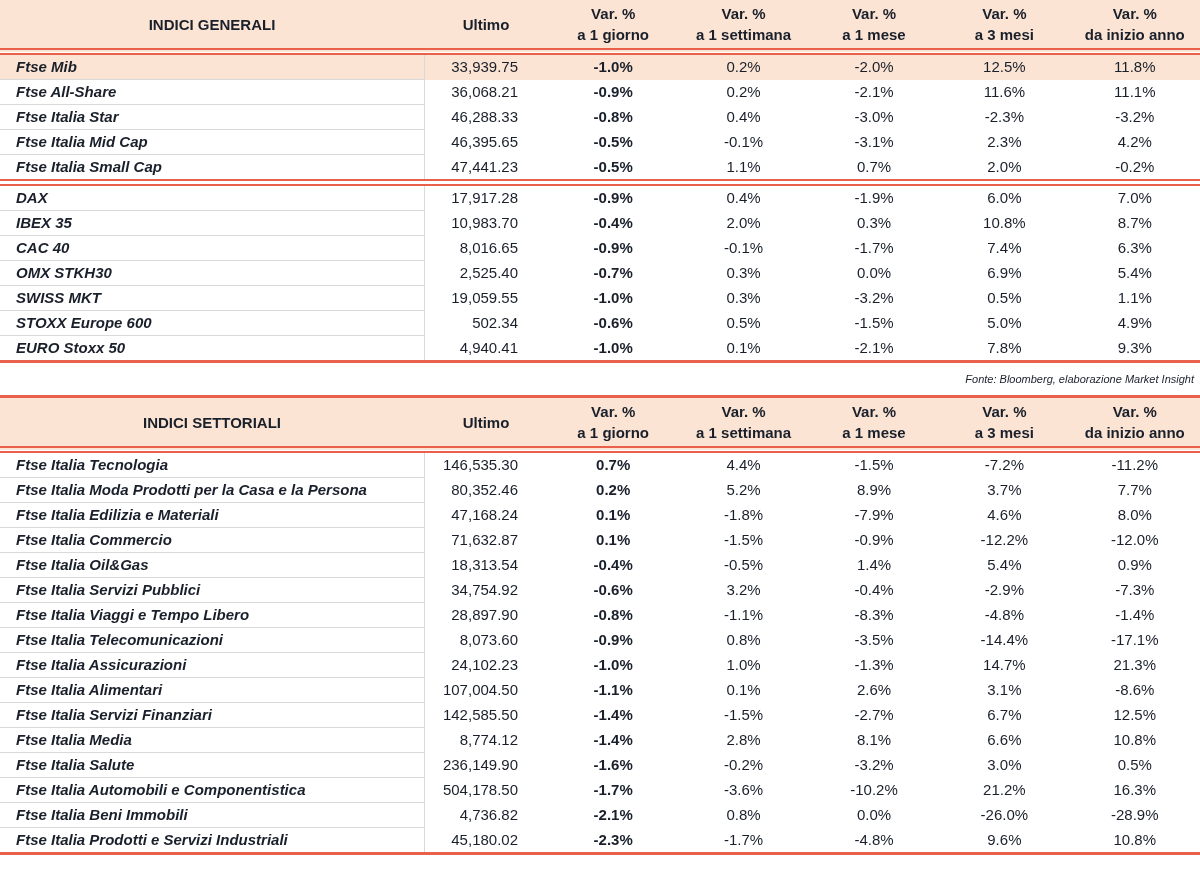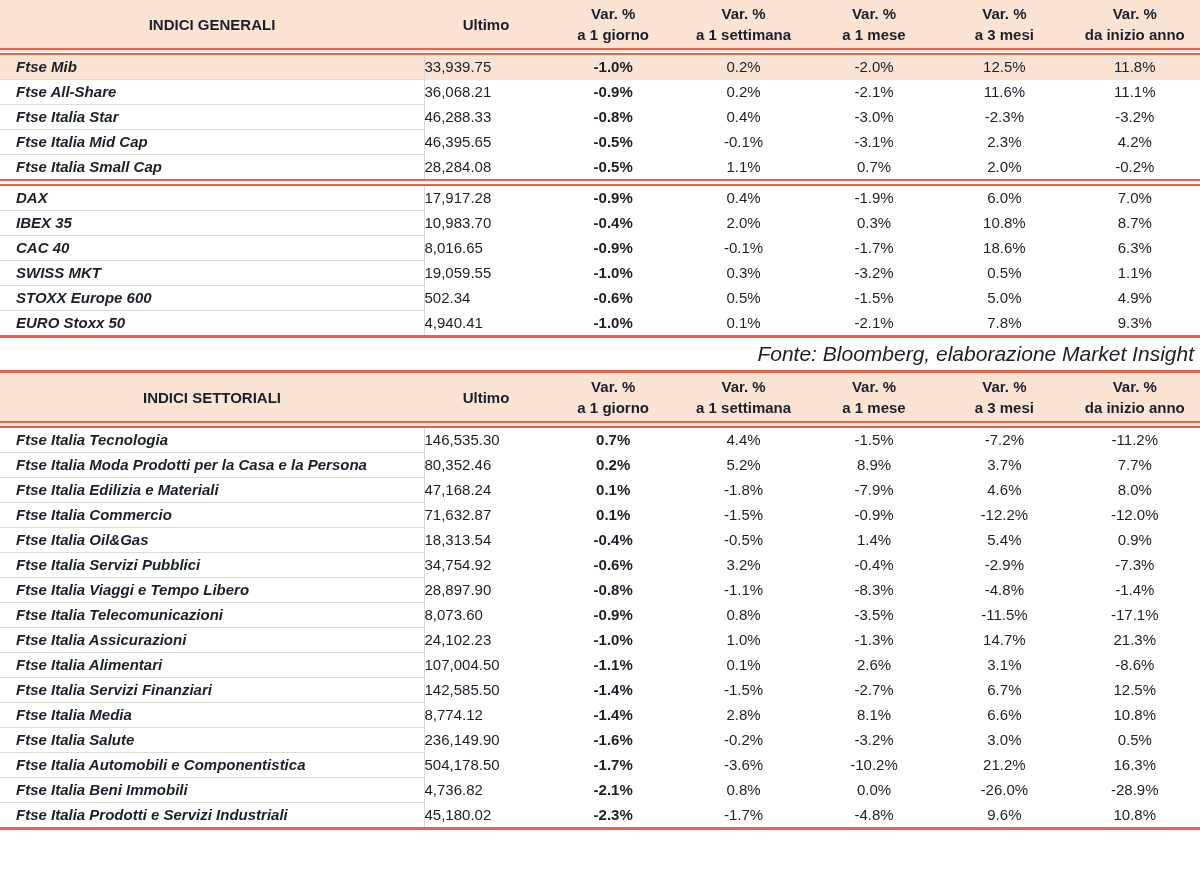--- a/index.html
+++ b/index.html
@@ -41,35 +41,35 @@
     overflow: hidden;
     vertical-align: middle;
   }
   td.name {
     font-weight: bold;
     font-style: italic;
     padding-left: 16px;
     border-bottom: 1px solid #D9D9D9;
     border-right: 1px solid #D9D9D9;
   }
-  td.ultimo { text-align: left; padding-right: 30px; }
+  td.ultimo { text-align: right; padding-right: 30px; }
   td.var    { text-align: center; }
   td.d1     { font-weight: bold; }
   tr.hl td  { background: #FBE4D3; }
   tr.group-start td { border-top: 7px double #E9614B; }
   tbody tr.last-row td { border-bottom: 3px solid #E9614B; }
 
   .fonte {
     width: 1200px;
     height: 32px;
     display: flex;
     align-items: center;
     justify-content: flex-end;
     font-style: italic;
-    font-size: 21px;
+    font-size: 11px;
     color: #1A202B;
     padding-right: 6px;
   }
 </style>
 </head>
 <body>
 
 <table class="idx t1">
   <colgroup>
     <col class="c-name">
@@ -138,21 +138,21 @@
         <td class="name">Ftse Italia Mid Cap</td>
         <td class="ultimo">46,395.65</td>
         <td class="var d1">-0.5%</td>
         <td class="var">-0.1%</td>
         <td class="var">-3.1%</td>
         <td class="var">2.3%</td>
         <td class="var">4.2%</td>
       </tr>
       <tr>
         <td class="name">Ftse Italia Small Cap</td>
-        <td class="ultimo">28,284.08</td>
+        <td class="ultimo">47,441.23</td>
         <td class="var d1">-0.5%</td>
         <td class="var">1.1%</td>
         <td class="var">0.7%</td>
         <td class="var">2.0%</td>
         <td class="var">-0.2%</td>
       </tr>
       <tr class="group-start">
         <td class="name">DAX</td>
         <td class="ultimo">17,917.28</td>
         <td class="var d1">-0.9%</td>
@@ -169,22 +169,31 @@
         <td class="var">0.3%</td>
         <td class="var">10.8%</td>
         <td class="var">8.7%</td>
       </tr>
       <tr>
         <td class="name">CAC 40</td>
         <td class="ultimo">8,016.65</td>
         <td class="var d1">-0.9%</td>
         <td class="var">-0.1%</td>
         <td class="var">-1.7%</td>
-        <td class="var">18.6%</td>
+        <td class="var">7.4%</td>
         <td class="var">6.3%</td>
+      </tr>
+      <tr>
+        <td class="name">OMX STKH30</td>
+        <td class="ultimo">2,525.40</td>
+        <td class="var d1">-0.7%</td>
+        <td class="var">0.3%</td>
+        <td class="var">0.0%</td>
+        <td class="var">6.9%</td>
+        <td class="var">5.4%</td>
       </tr>
       <tr>
         <td class="name">SWISS MKT</td>
         <td class="ultimo">19,059.55</td>
         <td class="var d1">-1.0%</td>
         <td class="var">0.3%</td>
         <td class="var">-3.2%</td>
         <td class="var">0.5%</td>
         <td class="var">1.1%</td>
       </tr>
@@ -310,21 +319,21 @@
         <td class="var">-8.3%</td>
         <td class="var">-4.8%</td>
         <td class="var">-1.4%</td>
       </tr>
       <tr>
         <td class="name">Ftse Italia Telecomunicazioni</td>
         <td class="ultimo">8,073.60</td>
         <td class="var d1">-0.9%</td>
         <td class="var">0.8%</td>
         <td class="var">-3.5%</td>
-        <td class="var">-11.5%</td>
+        <td class="var">-14.4%</td>
         <td class="var">-17.1%</td>
       </tr>
       <tr>
         <td class="name">Ftse Italia Assicurazioni</td>
         <td class="ultimo">24,102.23</td>
         <td class="var d1">-1.0%</td>
         <td class="var">1.0%</td>
         <td class="var">-1.3%</td>
         <td class="var">14.7%</td>
         <td class="var">21.3%</td>

